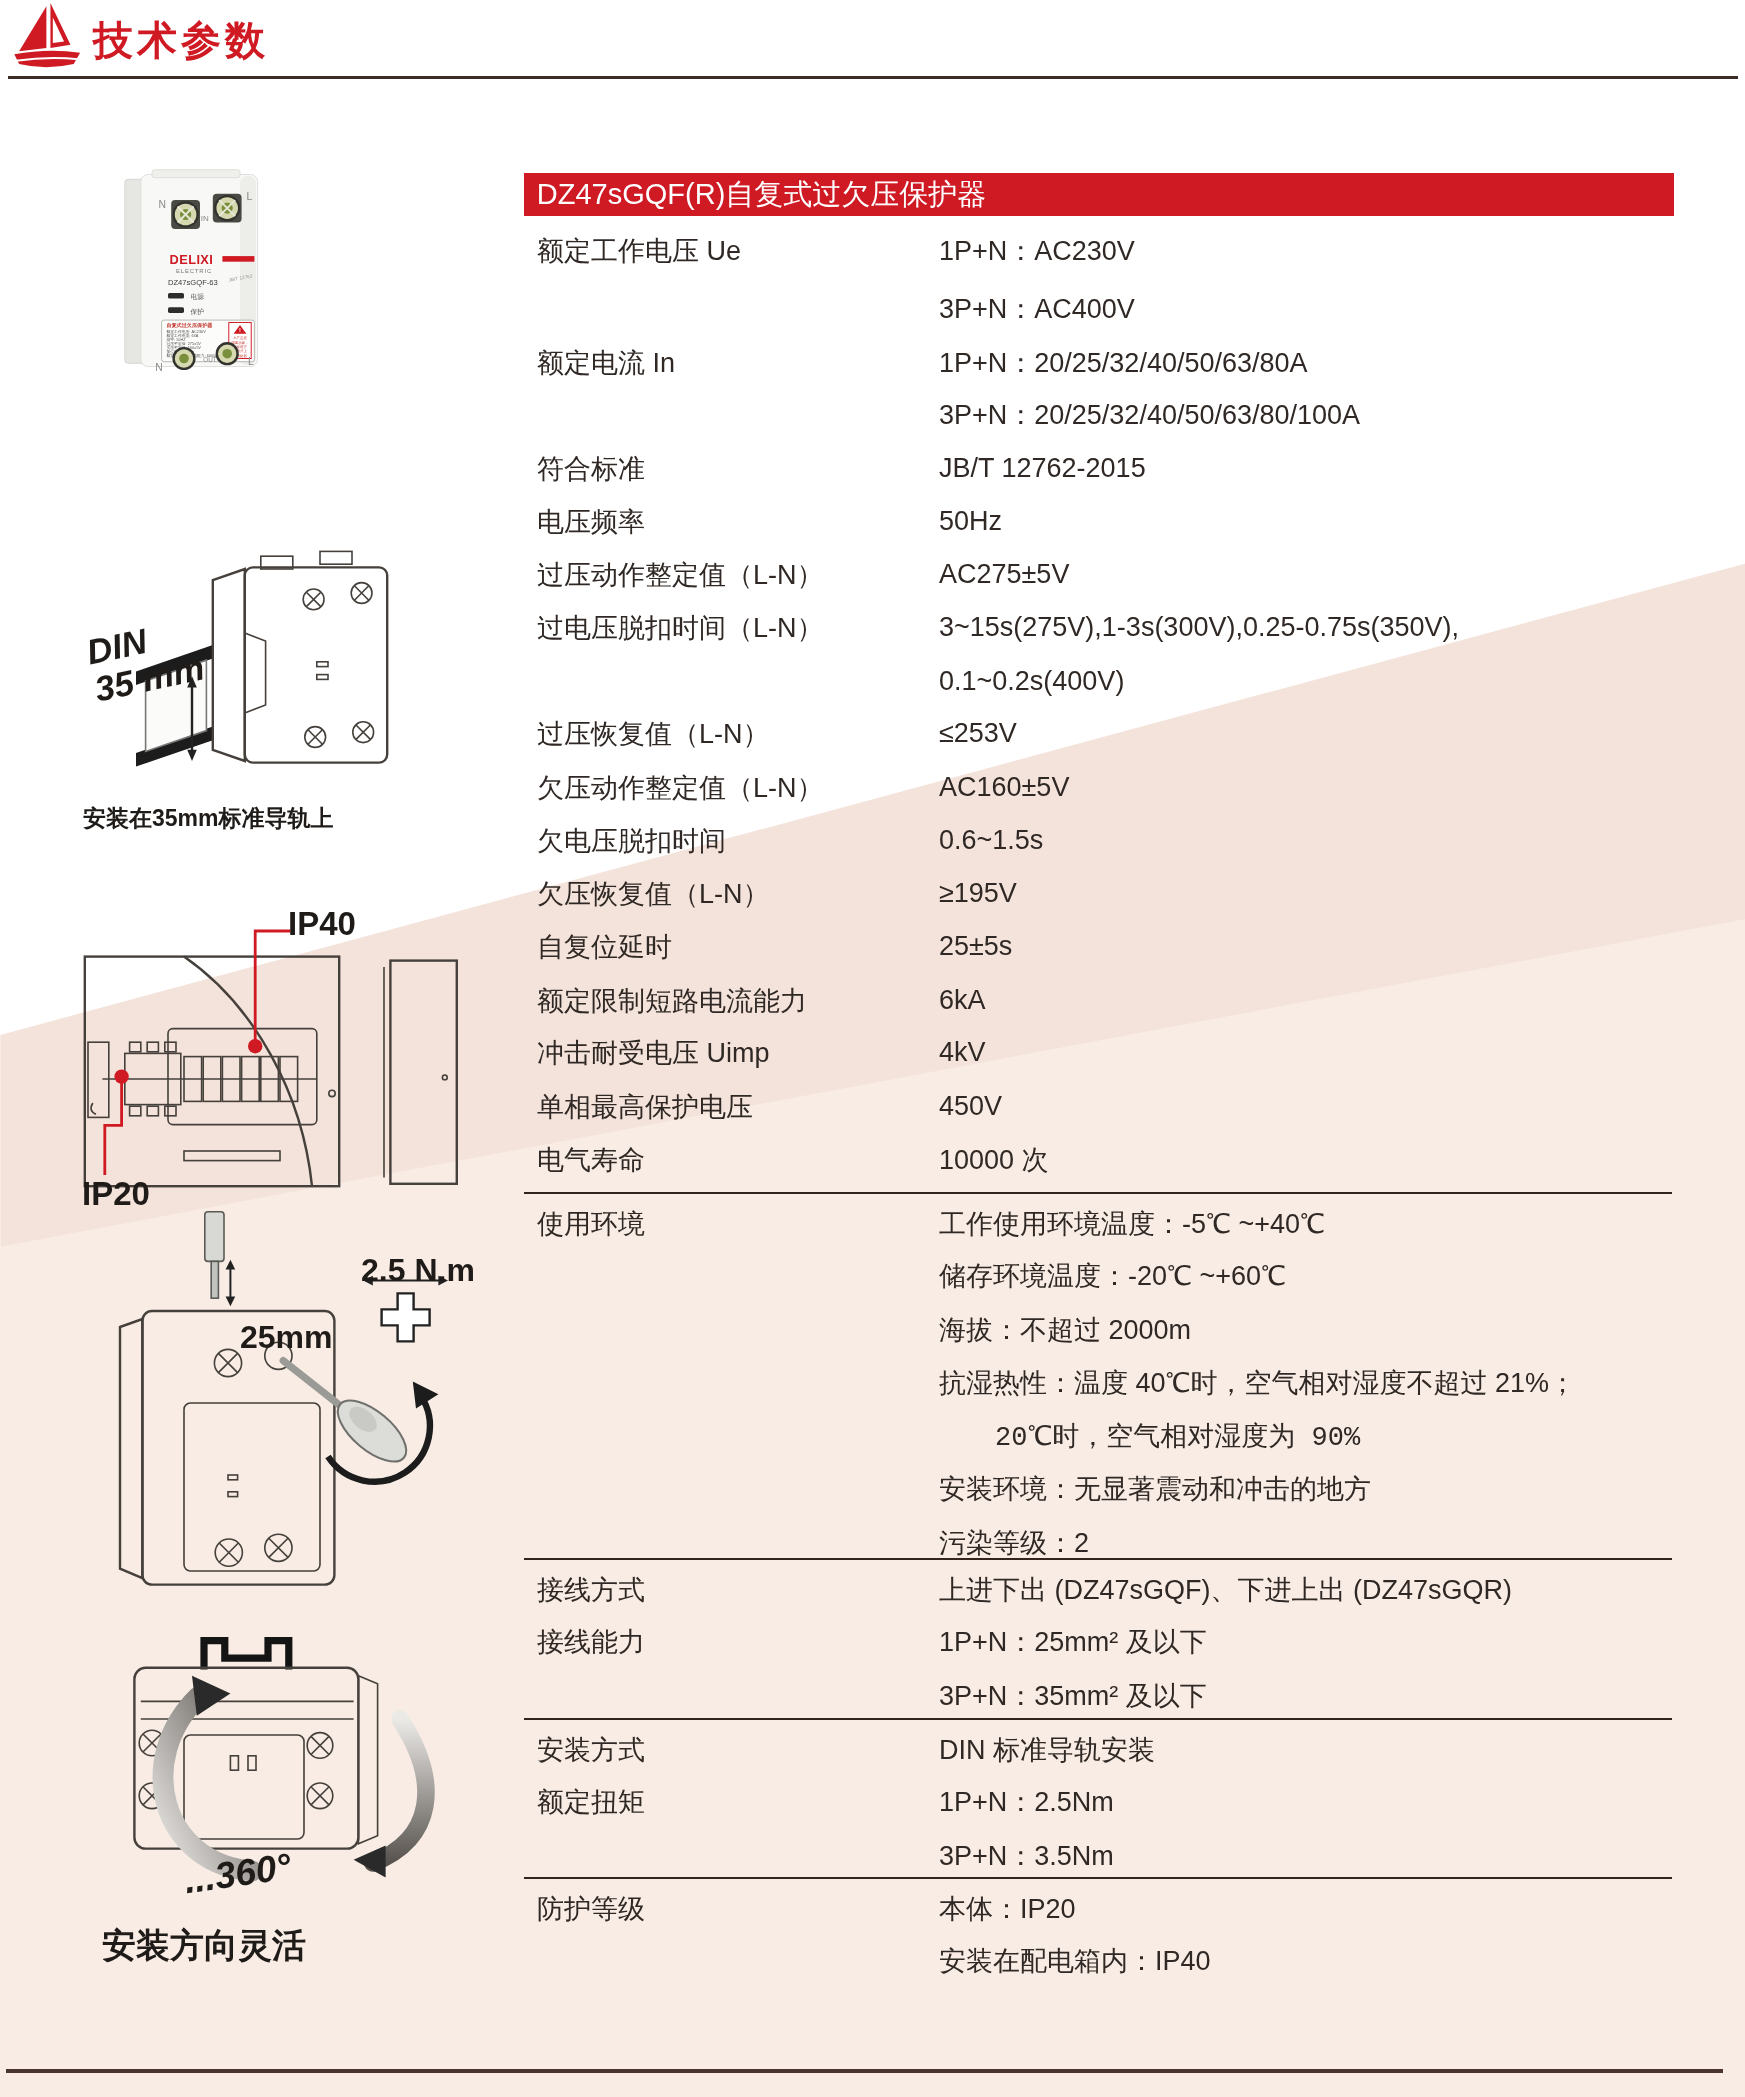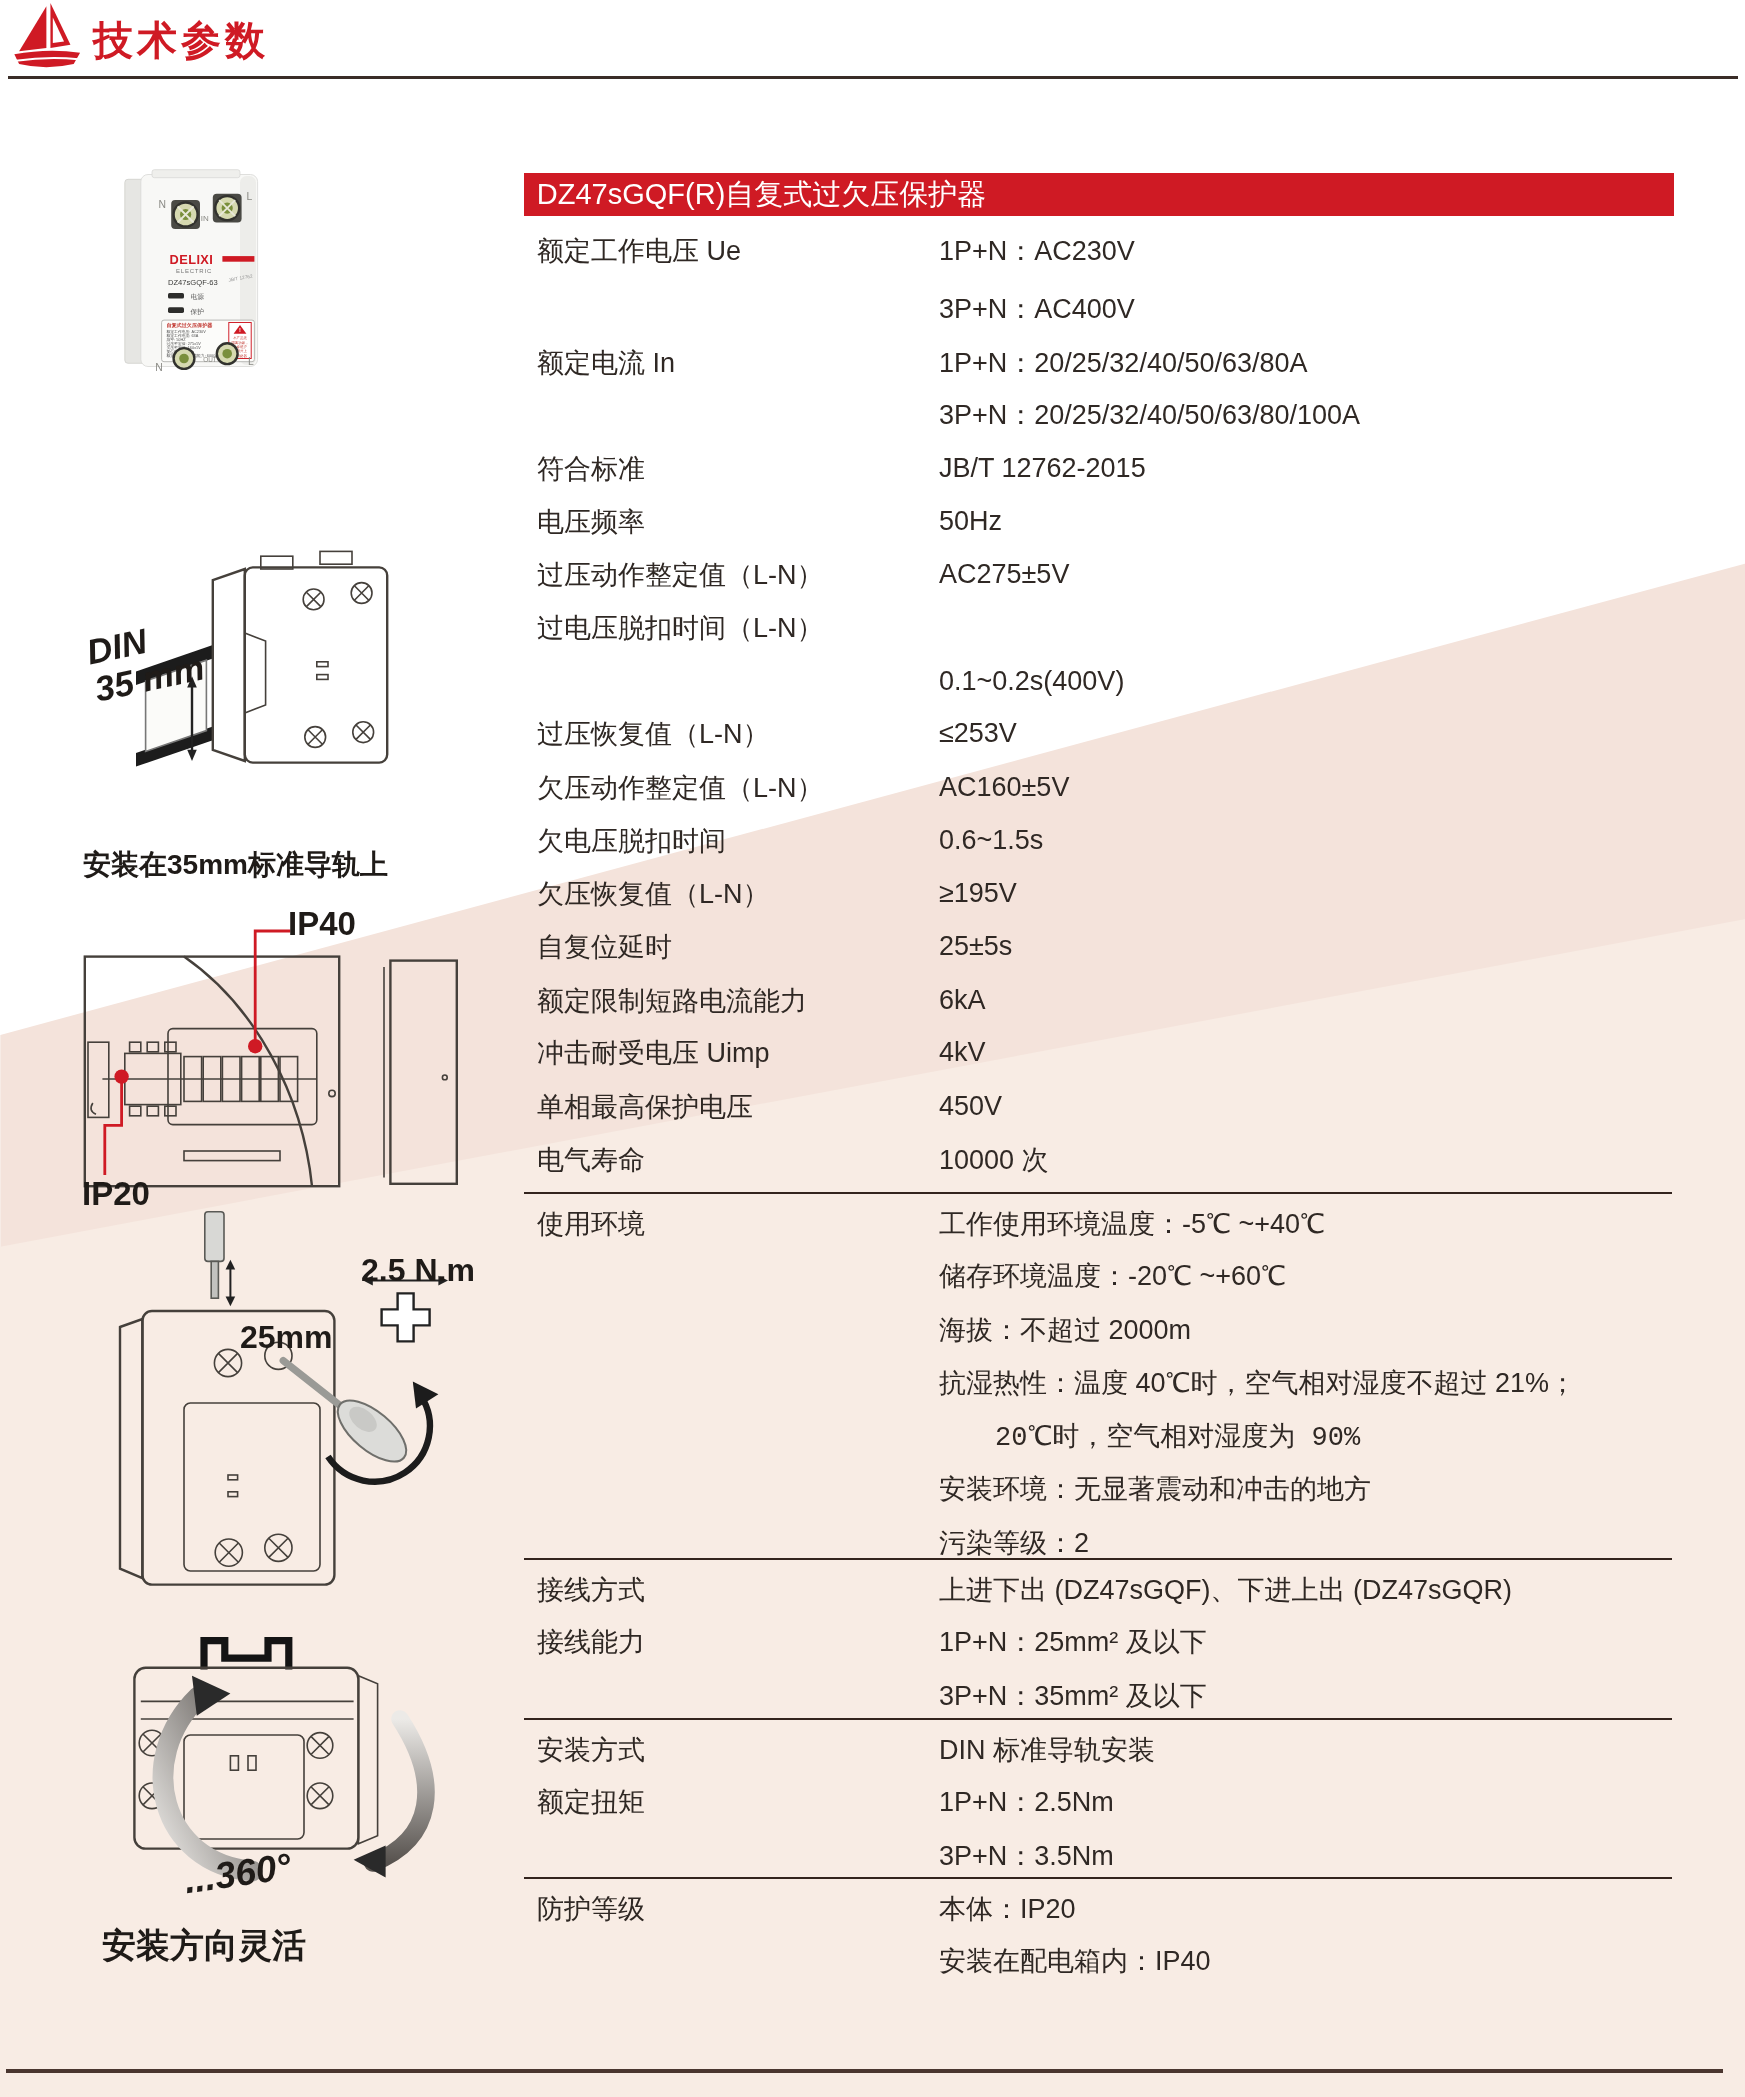--- a/index.html
+++ b/index.html
@@ -21,21 +21,21 @@
   .row{position:absolute;left:537px;width:1135px;height:53px;display:flex;align-items:center;
        font-size:27px;color:#2f2824;z-index:2;white-space:nowrap;}
   .row .lbl{width:402px;flex:none;}
   .row .val{flex:1;}
   .row.indent .val{padding-left:56px;font-family:Liberation Mono, monospace;}
   .hr{position:absolute;left:524px;width:1148px;height:2.4px;background:#33241d;z-index:2;}
   
   .diagram-label{position:absolute;z-index:3;color:#1f1b18;font-weight:bold;white-space:nowrap;}
   #din-label{left:90px;top:622px;font-size:35px;font-style:italic;font-weight:800;
              transform:rotate(-12deg);line-height:1.08;}
-  #caption-din{left:83px;top:846px;font-size:28px;}
+  #caption-din{left:83px;top:803px;font-size:23px;}
   #ip40-label{left:288px;top:905px;font-size:33px;}
   #ip20-label{left:82px;top:1175px;font-size:33px;}
   #strip-label{left:240px;top:1271px;font-size:32px;margin-top:48px;}
   #torque-label{left:361px;top:1252px;font-size:32px;}
   #deg-label{left:184px;top:1853px;font-size:37px;font-style:italic;font-weight:800;transform:rotate(-8deg);}
   #caption-rotate{left:102px;top:1923px;font-size:34px;}
   .lineart{stroke:#45403b;stroke-width:3;fill:none;}
   .lineart-thin{stroke:#45403b;stroke-width:2;fill:none;}
   .redline{stroke:#cf1a24;stroke-width:3.5;fill:none;}
 </style>
@@ -302,20 +302,21 @@
 <div class="row" style="top:495px">
     <span class="lbl">电压频率</span>
     <span class="val">50Hz</span>
   </div>
 <div class="row" style="top:548px">
     <span class="lbl">过压动作整定值（L-N）</span>
     <span class="val">AC275±5V</span>
   </div>
 <div class="row" style="top:601px">
     <span class="lbl">过电压脱扣时间（L-N）</span>
+    <span class="val">3~15s(275V),1-3s(300V),0.25-0.75s(350V),</span>
   </div>
 <div class="row" style="top:655px">
     <span class="lbl"></span>
     <span class="val">0.1~0.2s(400V)</span>
   </div>
 <div class="row" style="top:707px">
     <span class="lbl">过压恢复值（L-N）</span>
     <span class="val">≤253V</span>
   </div>
 <div class="row" style="top:761px">

